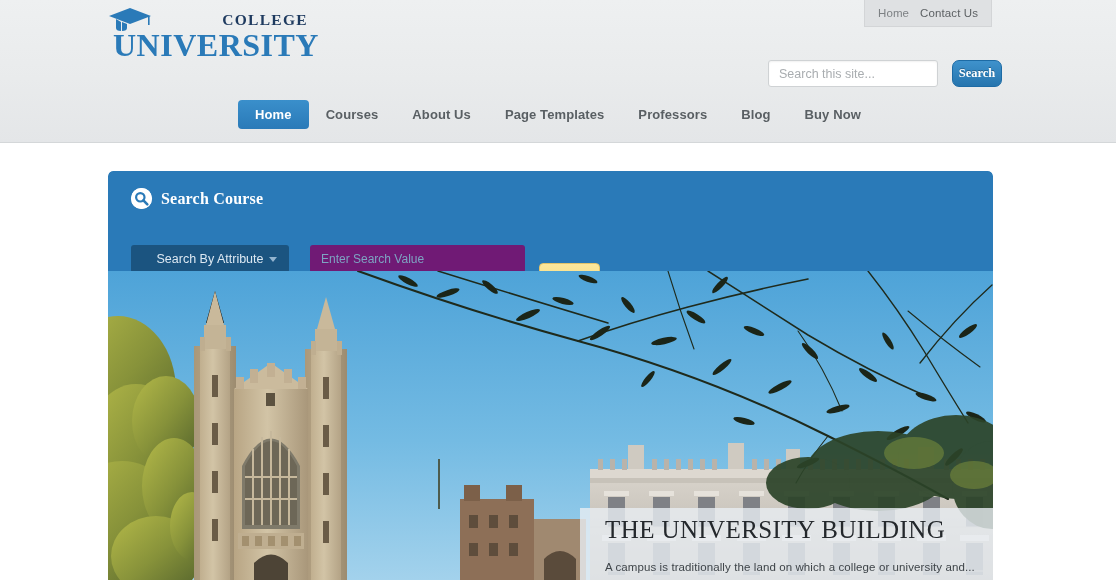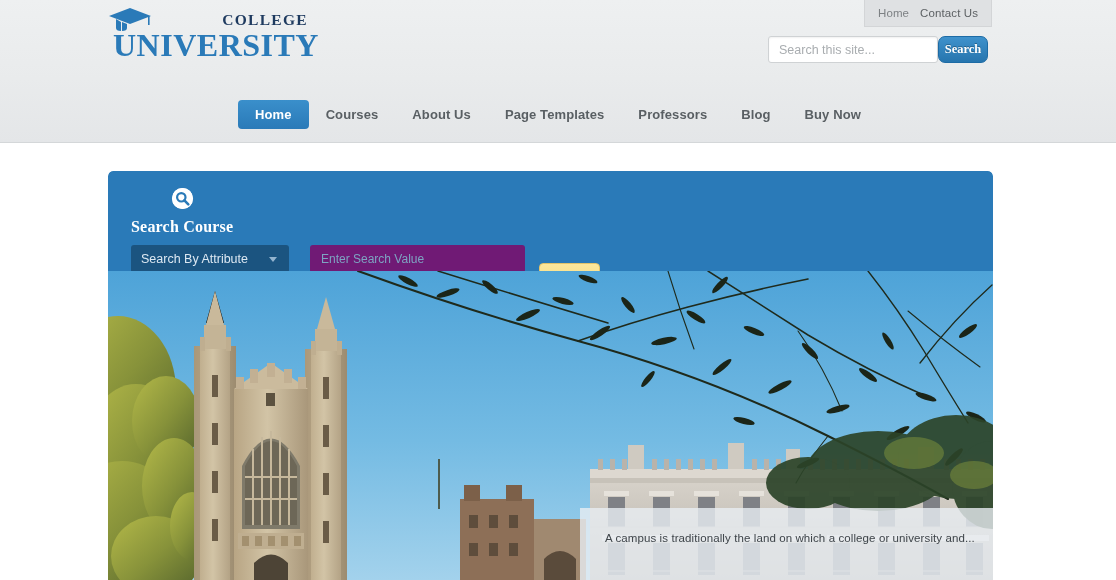--- a/index.html
+++ b/index.html
@@ -80,24 +80,24 @@
     font-size: 32px;
     letter-spacing: .5px;
     color: #2a7ab8;
     line-height: 1;
   }
 
   
   .header-search {
     position: absolute;
     left: 768px;
-    top: 36px;
+    top: 60px;
     display: flex;
     align-items: center;
-    gap: 0;
+    gap: 14px;
   }
   .header-search input {
     width: 170px;
     height: 27px;
     border: 1px solid #cfd2d4;
     border-radius: 3px;
     background: #fff;
     padding: 0 10px;
     font-size: 12.5px;
     color: #333;
@@ -165,21 +165,20 @@
     background: #2a7ab8;
     border-radius: 5px 5px 0 0;
   }
   .panel-title {
     position: absolute;
     left: 23px;
     top: 17px;
     display: flex;
     align-items: center;
     gap: 9px;
-    flex-direction: column;
   }
   .mag-icon {
     width: 21px; height: 21px;
     background: #ffffff;
     border-radius: 50%;
     position: relative;
     flex: 0 0 auto;
   }
   .panel-title span {
     font-family: "Liberation Serif", serif;
@@ -203,20 +202,21 @@
     border: none;
     border-radius: 3px;
     color: #dce8f2;
     font-size: 12.5px;
     font-family: "Liberation Sans", sans-serif;
     padding: 0 10px;
     display: flex;
     align-items: center;
     position: relative;
     cursor: pointer;
+    justify-content: center;
   }
   .attr-select .caret {
     position: absolute;
     right: 12px;
     top: 12px;
     width: 0; height: 0;
     border-left: 4.5px solid transparent;
     border-right: 4.5px solid transparent;
     border-top: 5px solid #93b4cf;
   }
@@ -604,17 +604,18 @@
         <ellipse cx="700" cy="212" rx="42" ry="26"></ellipse>
         <ellipse cx="884" cy="214" rx="40" ry="44"></ellipse>
       </g>
       <g fill="#7b8f3c" opacity=".55">
         <ellipse cx="806" cy="182" rx="30" ry="16"></ellipse>
         <ellipse cx="866" cy="204" rx="24" ry="14"></ellipse>
       </g>
     </svg>
 
     <div class="hero-caption">
+      <div class="caption-title">THE UNIVERSITY BUILDING</div>
       <div class="caption-sub">A campus is traditionally the land on which a college or university and...</div>
     </div>
   </section>
 
 </main>
 
 </body></html>

